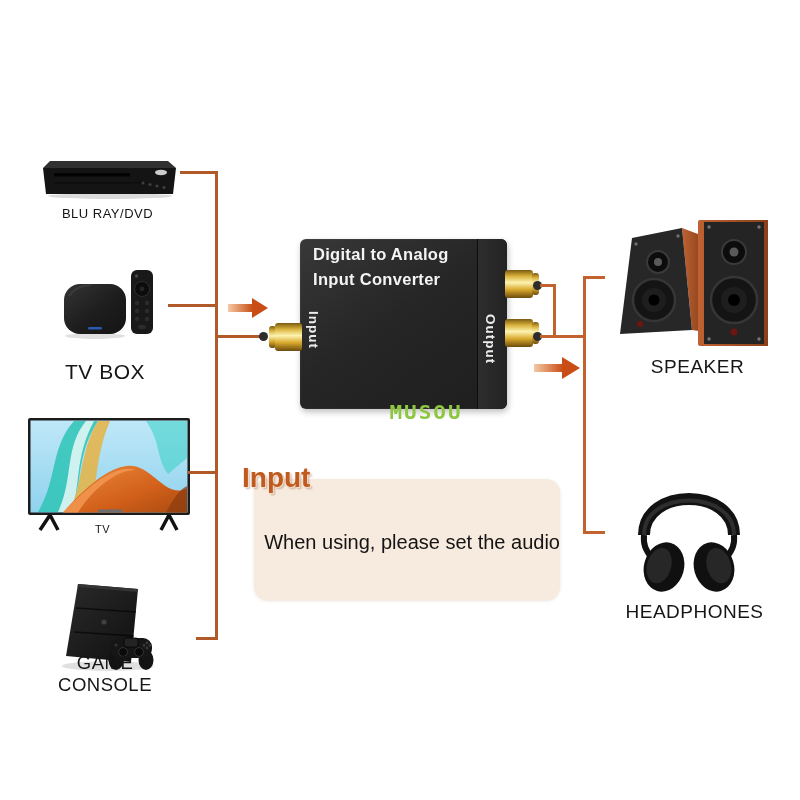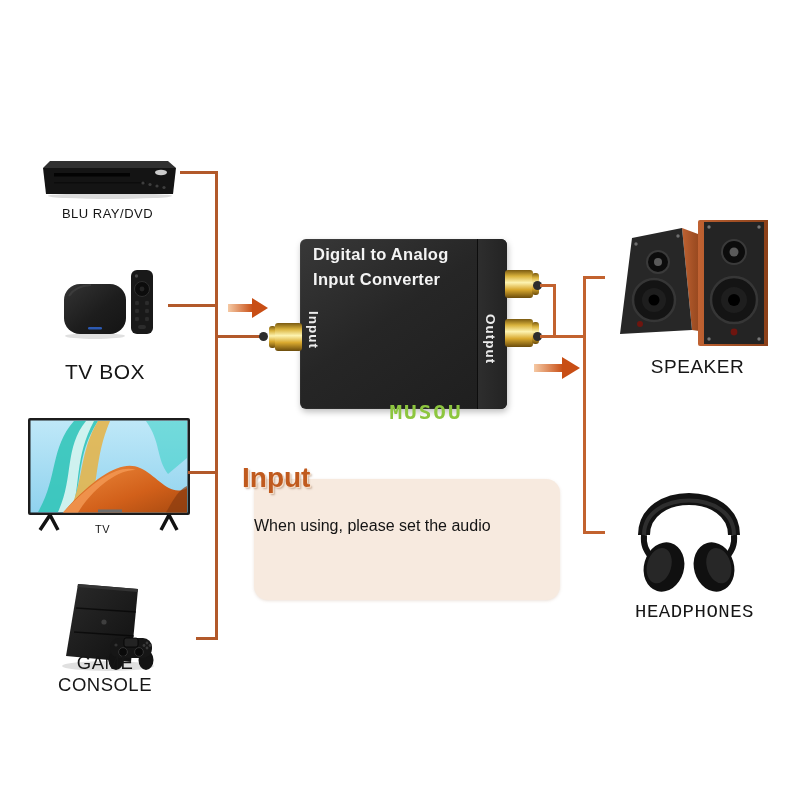--- a/index.html
+++ b/index.html
@@ -38,21 +38,21 @@
   }
   
   .note-box{
     position:absolute;left:254px;top:479px;width:306px;height:121px;border-radius:14px;
     background:#f7eadf;box-shadow:0 1px 3px rgba(180,140,110,.25);
   }
   .note-heading{
     position:absolute;left:242px;top:462px;font-size:28px;font-weight:bold;color:#c05a1e;
     text-shadow:1px 1px 0 #f6ddc8, 2px 2px 2px rgba(110,55,15,.35);z-index:3;
   }
-  .note-body{margin-top:36px;text-align:left;font-size:16px;line-height:22px;color:#141414;}
+  .note-body{margin-top:52px;text-align:right;font-size:20px;line-height:22px;color:#141414;}
   figure{margin:0;padding:0;}
 </style>
 </head>
 <body>
 
 <div class="canvas">
 
   <figure class="abs" style="left:40px;top:153px;width:140px;height:48px;">
     <svg width="140" height="48" viewBox="0 0 140 48">
       <ellipse cx="70" cy="43" rx="62" ry="3" fill="#000" opacity=".14"></ellipse>
@@ -298,15 +298,15 @@
       <g transform="rotate(16 36 94)">
         <ellipse cx="36" cy="94" rx="20" ry="25" fill="#101010"></ellipse>
         <ellipse cx="31" cy="94" rx="12" ry="18" fill="#272727"></ellipse>
       </g>
       <g transform="rotate(-16 86 94)">
         <ellipse cx="86" cy="94" rx="20" ry="25" fill="#101010"></ellipse>
         <ellipse cx="91" cy="94" rx="12" ry="18" fill="#272727"></ellipse>
       </g>
     </svg>
   </figure>
-  <div class="dev-label" style="left:622px;top:601px;width:145px;font-size:19px;font-family:Liberation Mono, monospace;">HEADPHONES</div>
+  <div class="dev-label" style="left:622px;top:601px;width:145px;font-size:19px;">HEADPHONES</div>
 
 </div>
 
 </body></html>

